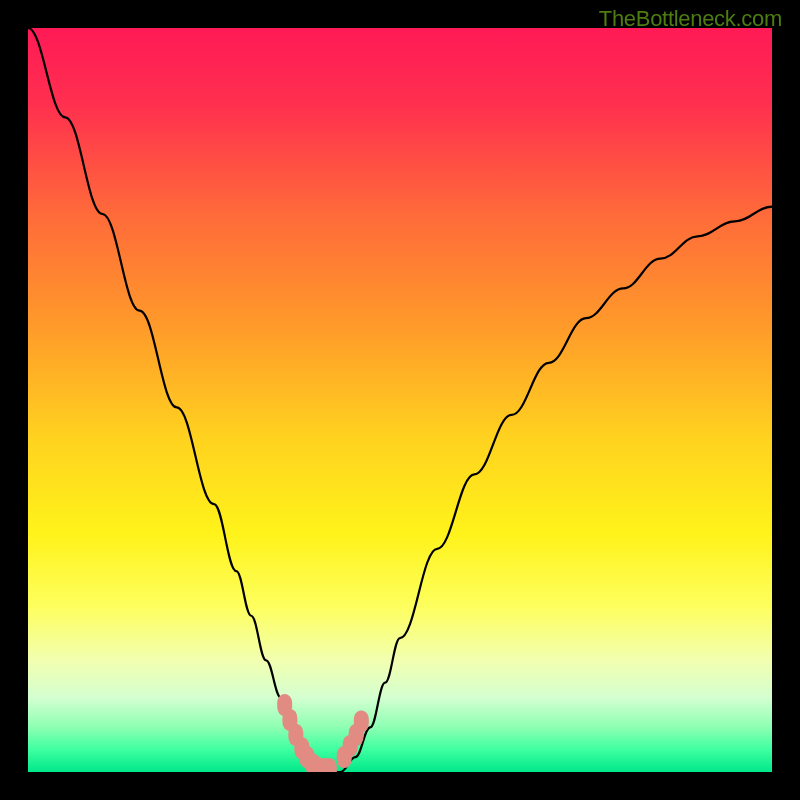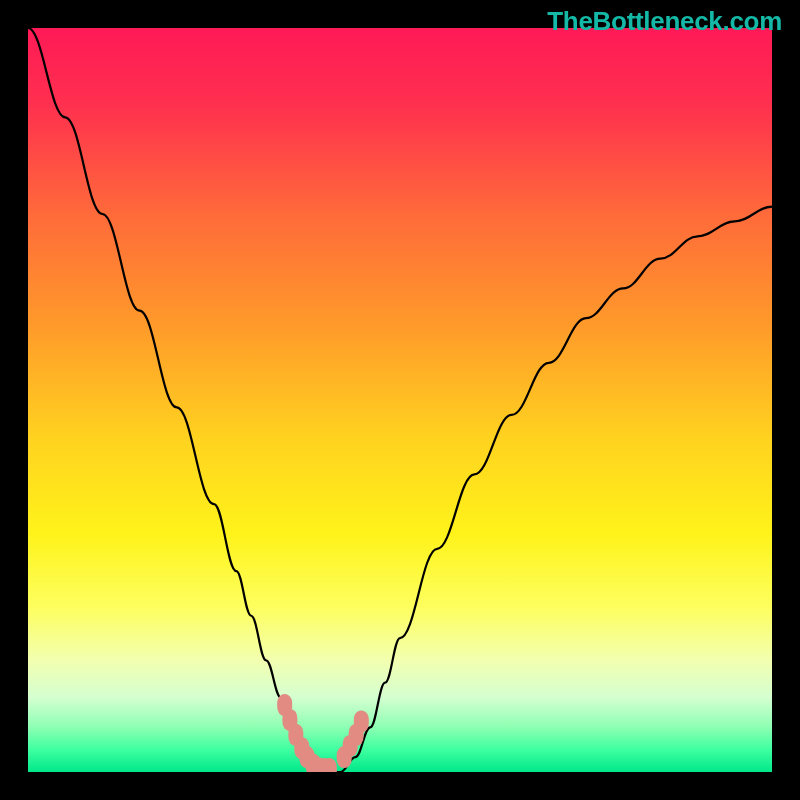--- a/index.html
+++ b/index.html
@@ -16,23 +16,23 @@
     left: 28px;
     top: 28px;
     width: 744px;
     height: 744px;
     overflow: hidden;
   }
   .watermark {
     position: absolute;
     top: 6px;
     right: 18px;
-    color: #14b8a6;
-    font-size: 26px;
-    font-weight: 700;
+    color: #4d7c0f;
+    font-size: 22px;
+    font-weight: 400;
     letter-spacing: -0.3px;
     z-index: 10;
   }
   svg { display: block; }
 </style>
 </head>
 <body>
 
 <div class="watermark">TheBottleneck.com</div>
 

